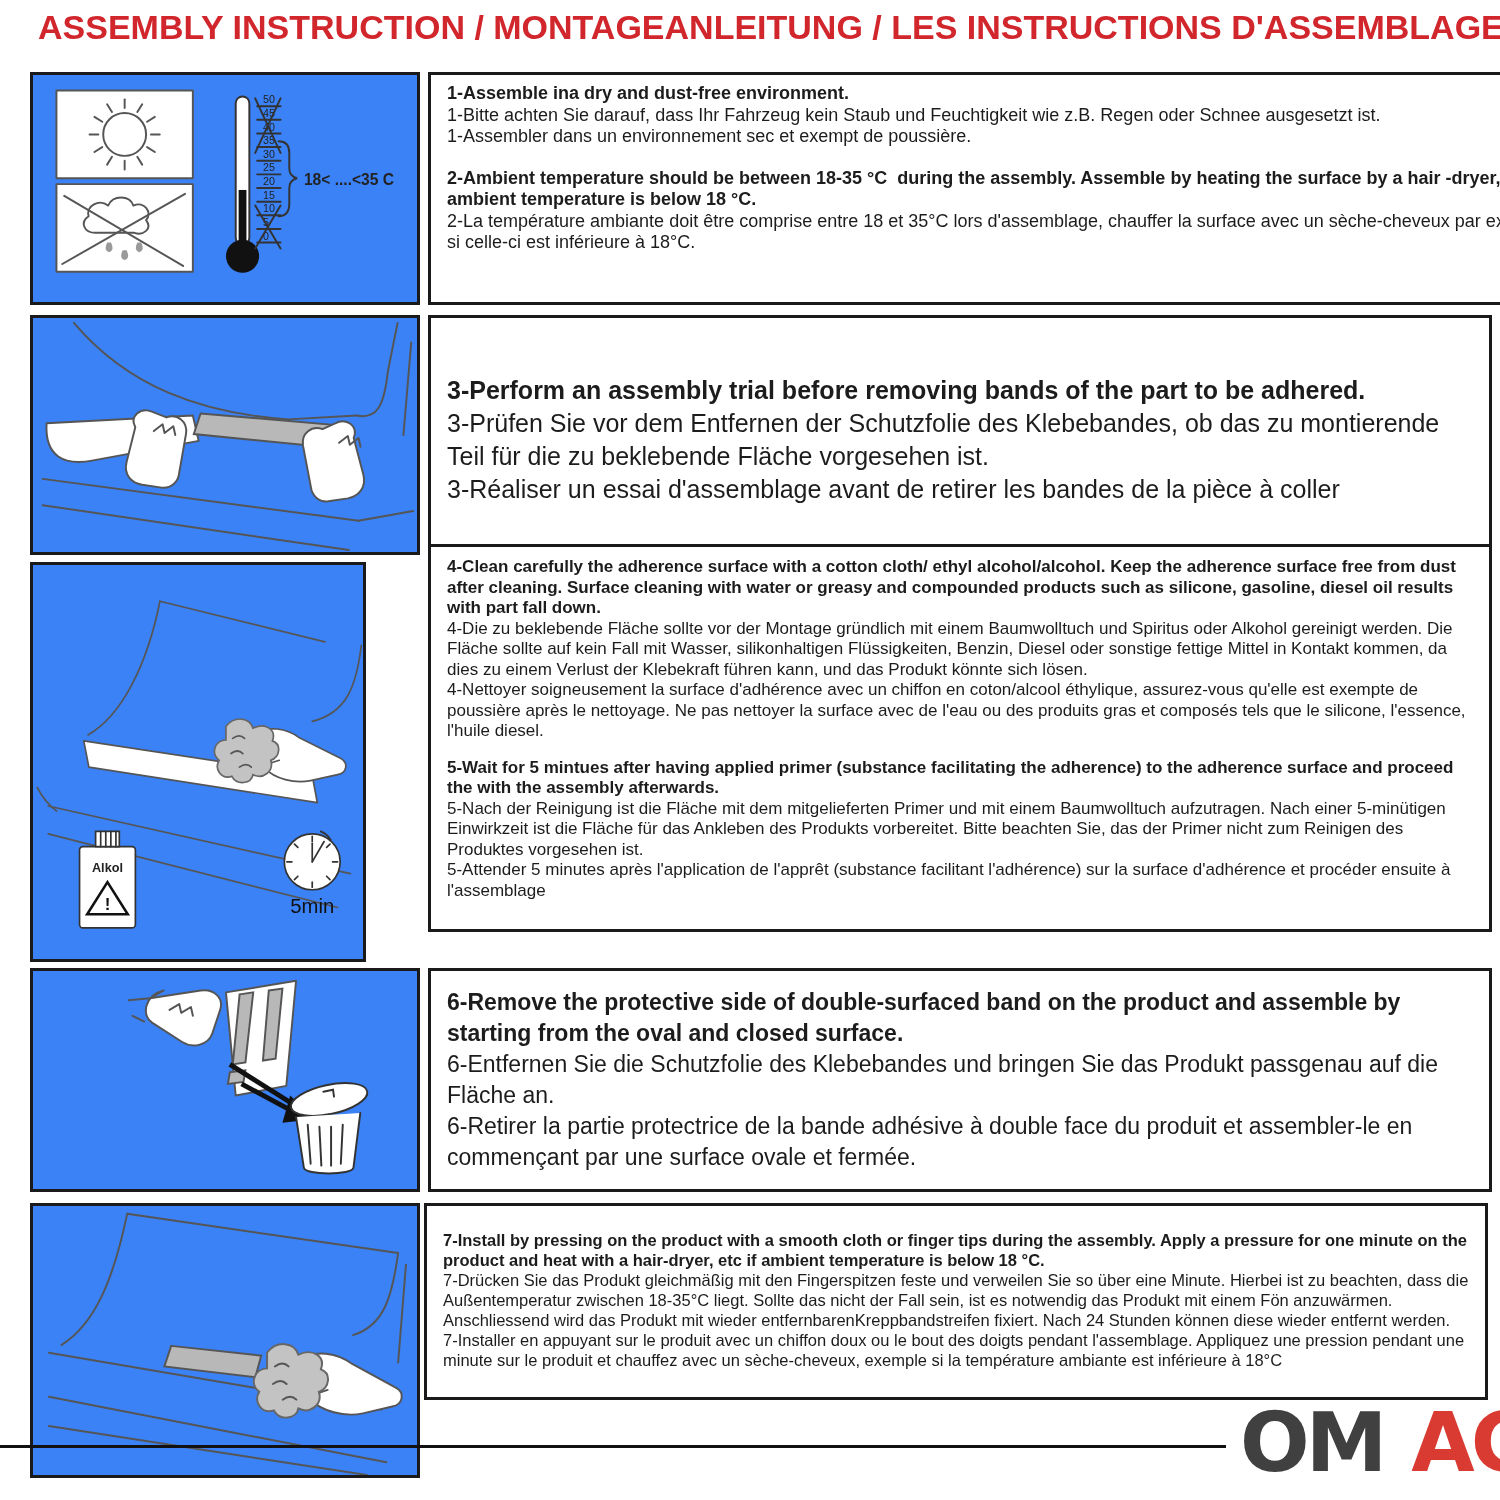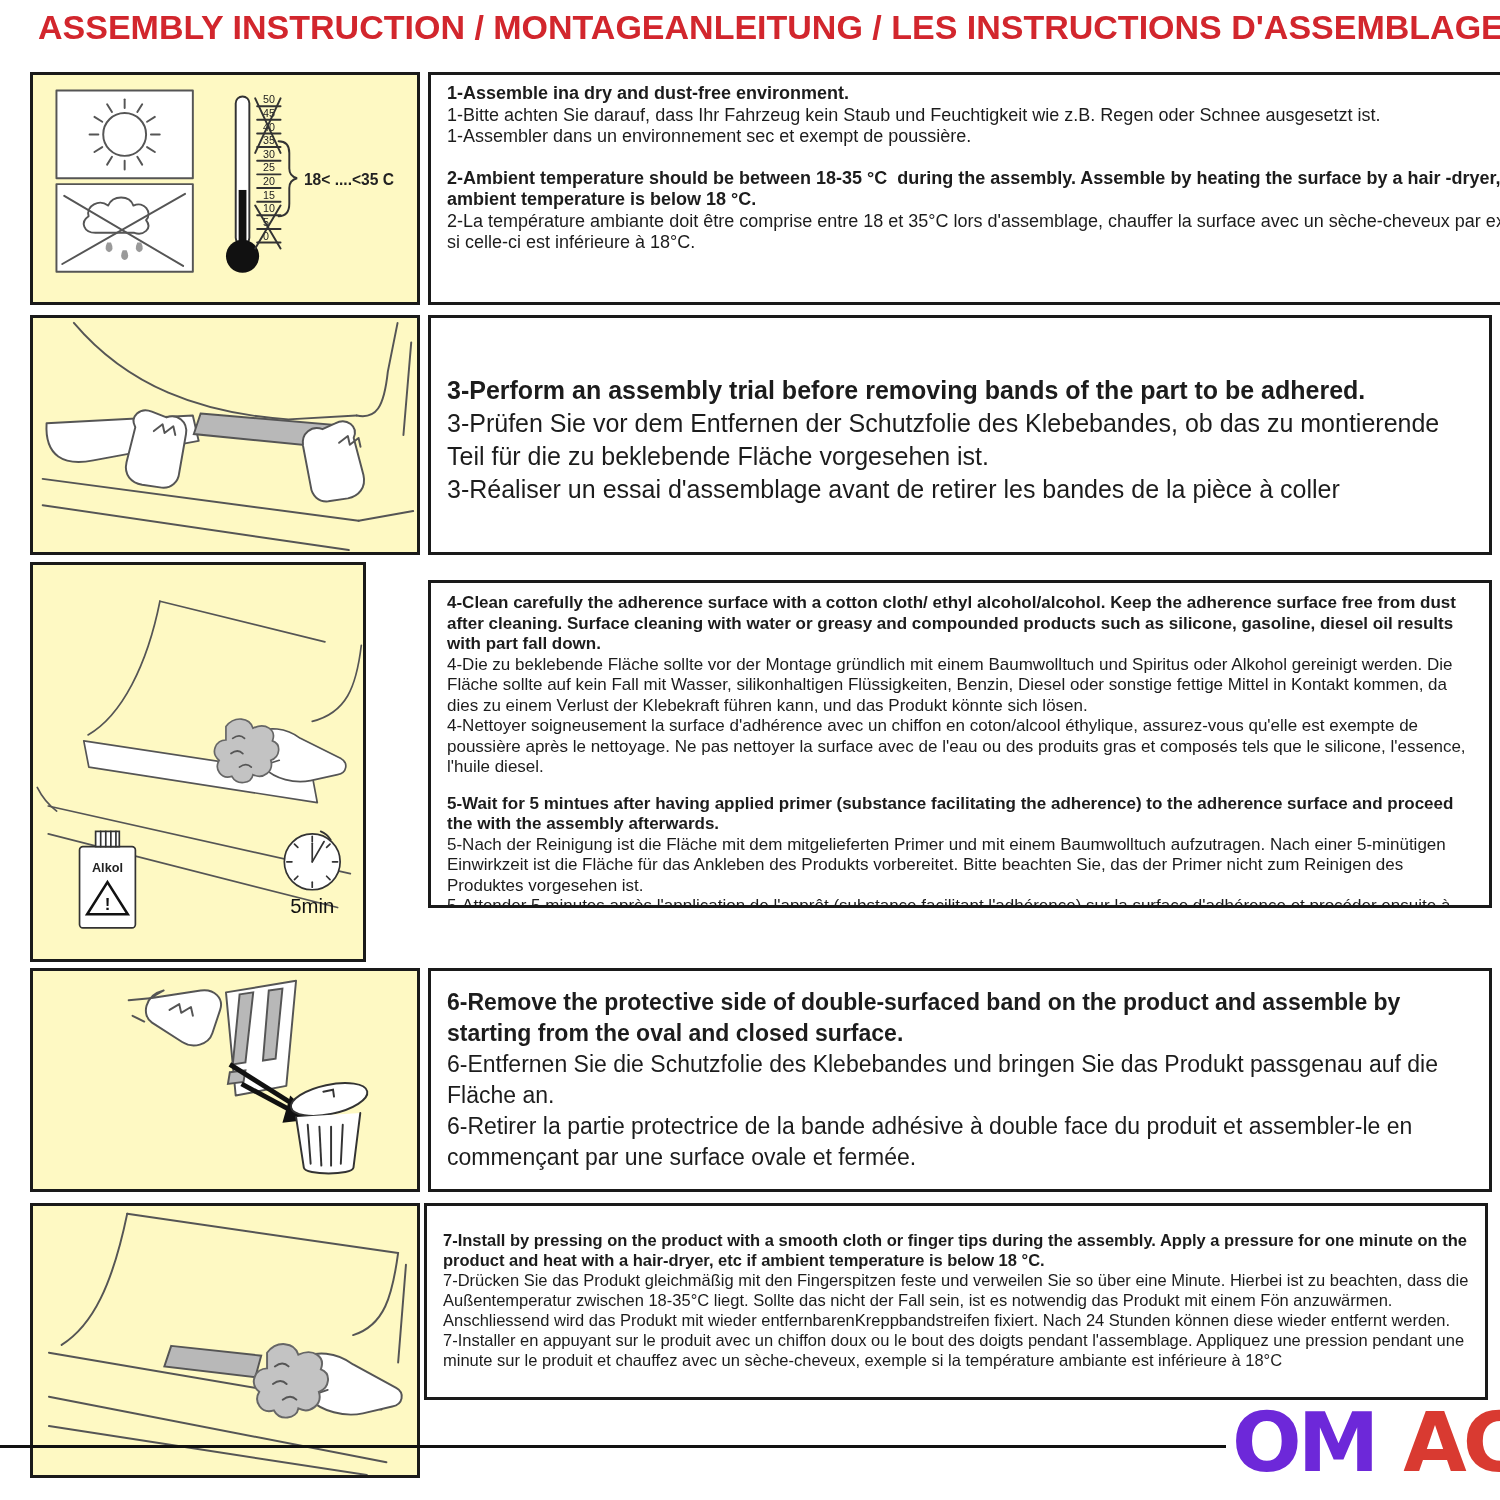--- a/index.html
+++ b/index.html
@@ -1,39 +1,39 @@
 <!DOCTYPE html>
 <html><head>
 <meta charset="utf-8">
 <style>
   html,body{margin:0;padding:0;background:#ffffff;}
   body{width:1500px;height:1500px;font-family:"Liberation Sans",sans-serif;color:#1c1c1c;}
   .page{position:relative;width:1500px;height:1500px;background:#fff;overflow:hidden;}
   .title{position:absolute;left:38px;top:8px;font-size:34px;font-weight:bold;color:#d2262d;letter-spacing:0px;white-space:nowrap;}
-  .lbox{position:absolute;border:3px solid #1a1a1a;background:#fef9c3;box-sizing:border-box;}
+  .lbox{position:absolute;border:3px solid #1a1a1a;background:#3b82f6;box-sizing:border-box;}
   .rbox{position:absolute;border:3px solid #1a1a1a;background:#fff;box-sizing:border-box;padding:10px 16px;overflow:hidden;}
   .rbox p{margin:0;}
   .txt{white-space:pre-wrap;}
   .b{font-weight:bold;}
   .gap{height:20px;}
   .gap-s{height:16px;}
   #r1t{left:428px;top:72px;width:1152px;height:233px;font-size:18px;line-height:21.5px;padding-top:8px;}
   #r2t{left:428px;top:315px;width:1064px;height:240px;font-size:25px;line-height:33px;padding-top:56px;}
-  #r3t{left:428px;top:580px;width:1064px;height:328px;font-size:17px;line-height:20.5px;}
+  #r3t{left:428px;top:544px;width:1064px;height:388px;font-size:17px;line-height:20.5px;}
   #r4t{left:428px;top:968px;width:1064px;height:224px;font-size:23px;line-height:31px;padding-top:16px;}
   #r5t{left:424px;top:1203px;width:1064px;height:197px;font-size:16.5px;line-height:20px;padding-top:24px;}
   #r1i{left:30px;top:72px;width:390px;height:233px;}
   #r2i{left:30px;top:315px;width:390px;height:240px;}
   #r3i{left:30px;top:562px;width:336px;height:400px;}
   #r4i{left:30px;top:968px;width:390px;height:224px;}
   #r5i{left:30px;top:1203px;width:390px;height:275px;}
   .lbox svg{display:block;width:100%;height:100%;}
   .footer-line{position:absolute;left:0;top:1445px;width:1226px;height:3px;background:#111;}
   .logo{position:absolute;left:1232px;top:1402px;font-size:82px;font-weight:900;letter-spacing:-4px;line-height:1;font-family:"DejaVu Sans",sans-serif;white-space:nowrap;}
-  .logo .lb{color:#6d28d9;}
+  .logo .lb{color:#404040;margin-left:8px;}
   .logo .lr{color:#d93a31;margin-left:28px;}
   .ln{stroke:#555;stroke-width:2;fill:none;stroke-linecap:round;stroke-linejoin:round;}
   .lnd{stroke:#333;stroke-width:2;fill:none;stroke-linecap:round;}
   .fillw{fill:#fff;}
   .fillg{fill:#b8b8b8;}
   .fillgg{fill:#c3c3c3;}
   .tick{font-size:11px;fill:#222;font-family:"Liberation Sans",sans-serif;}
 </style>
 </head>
 <body>

